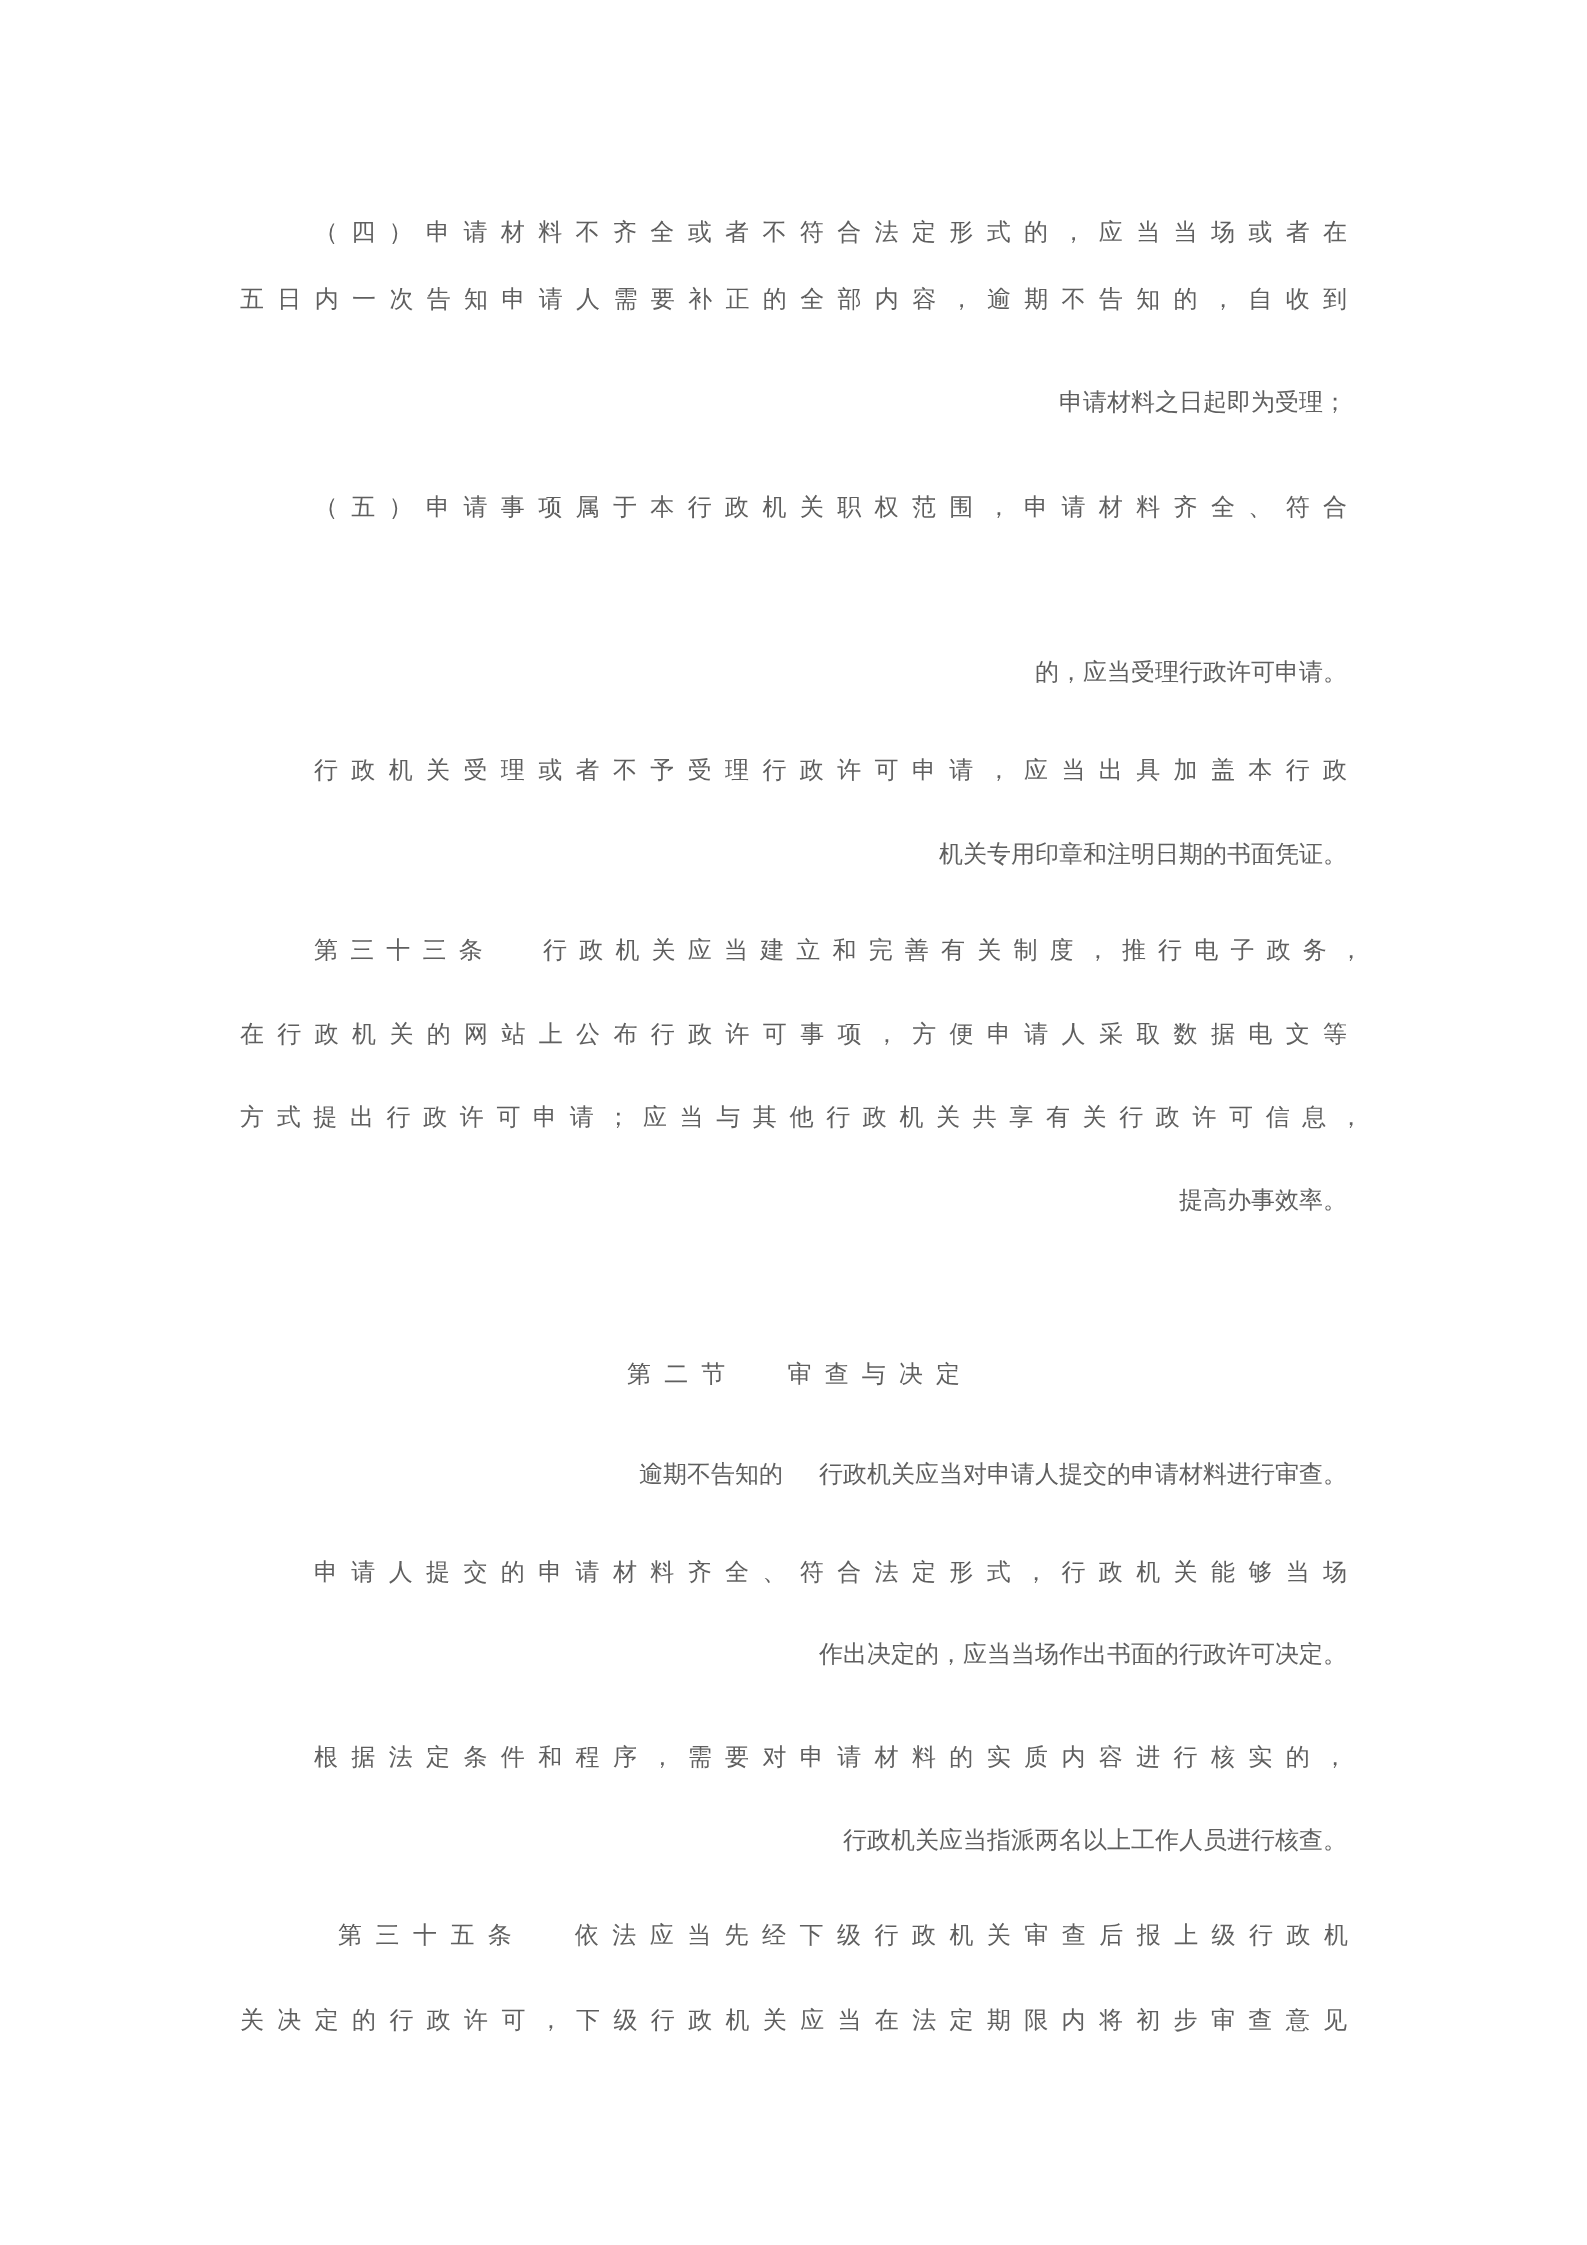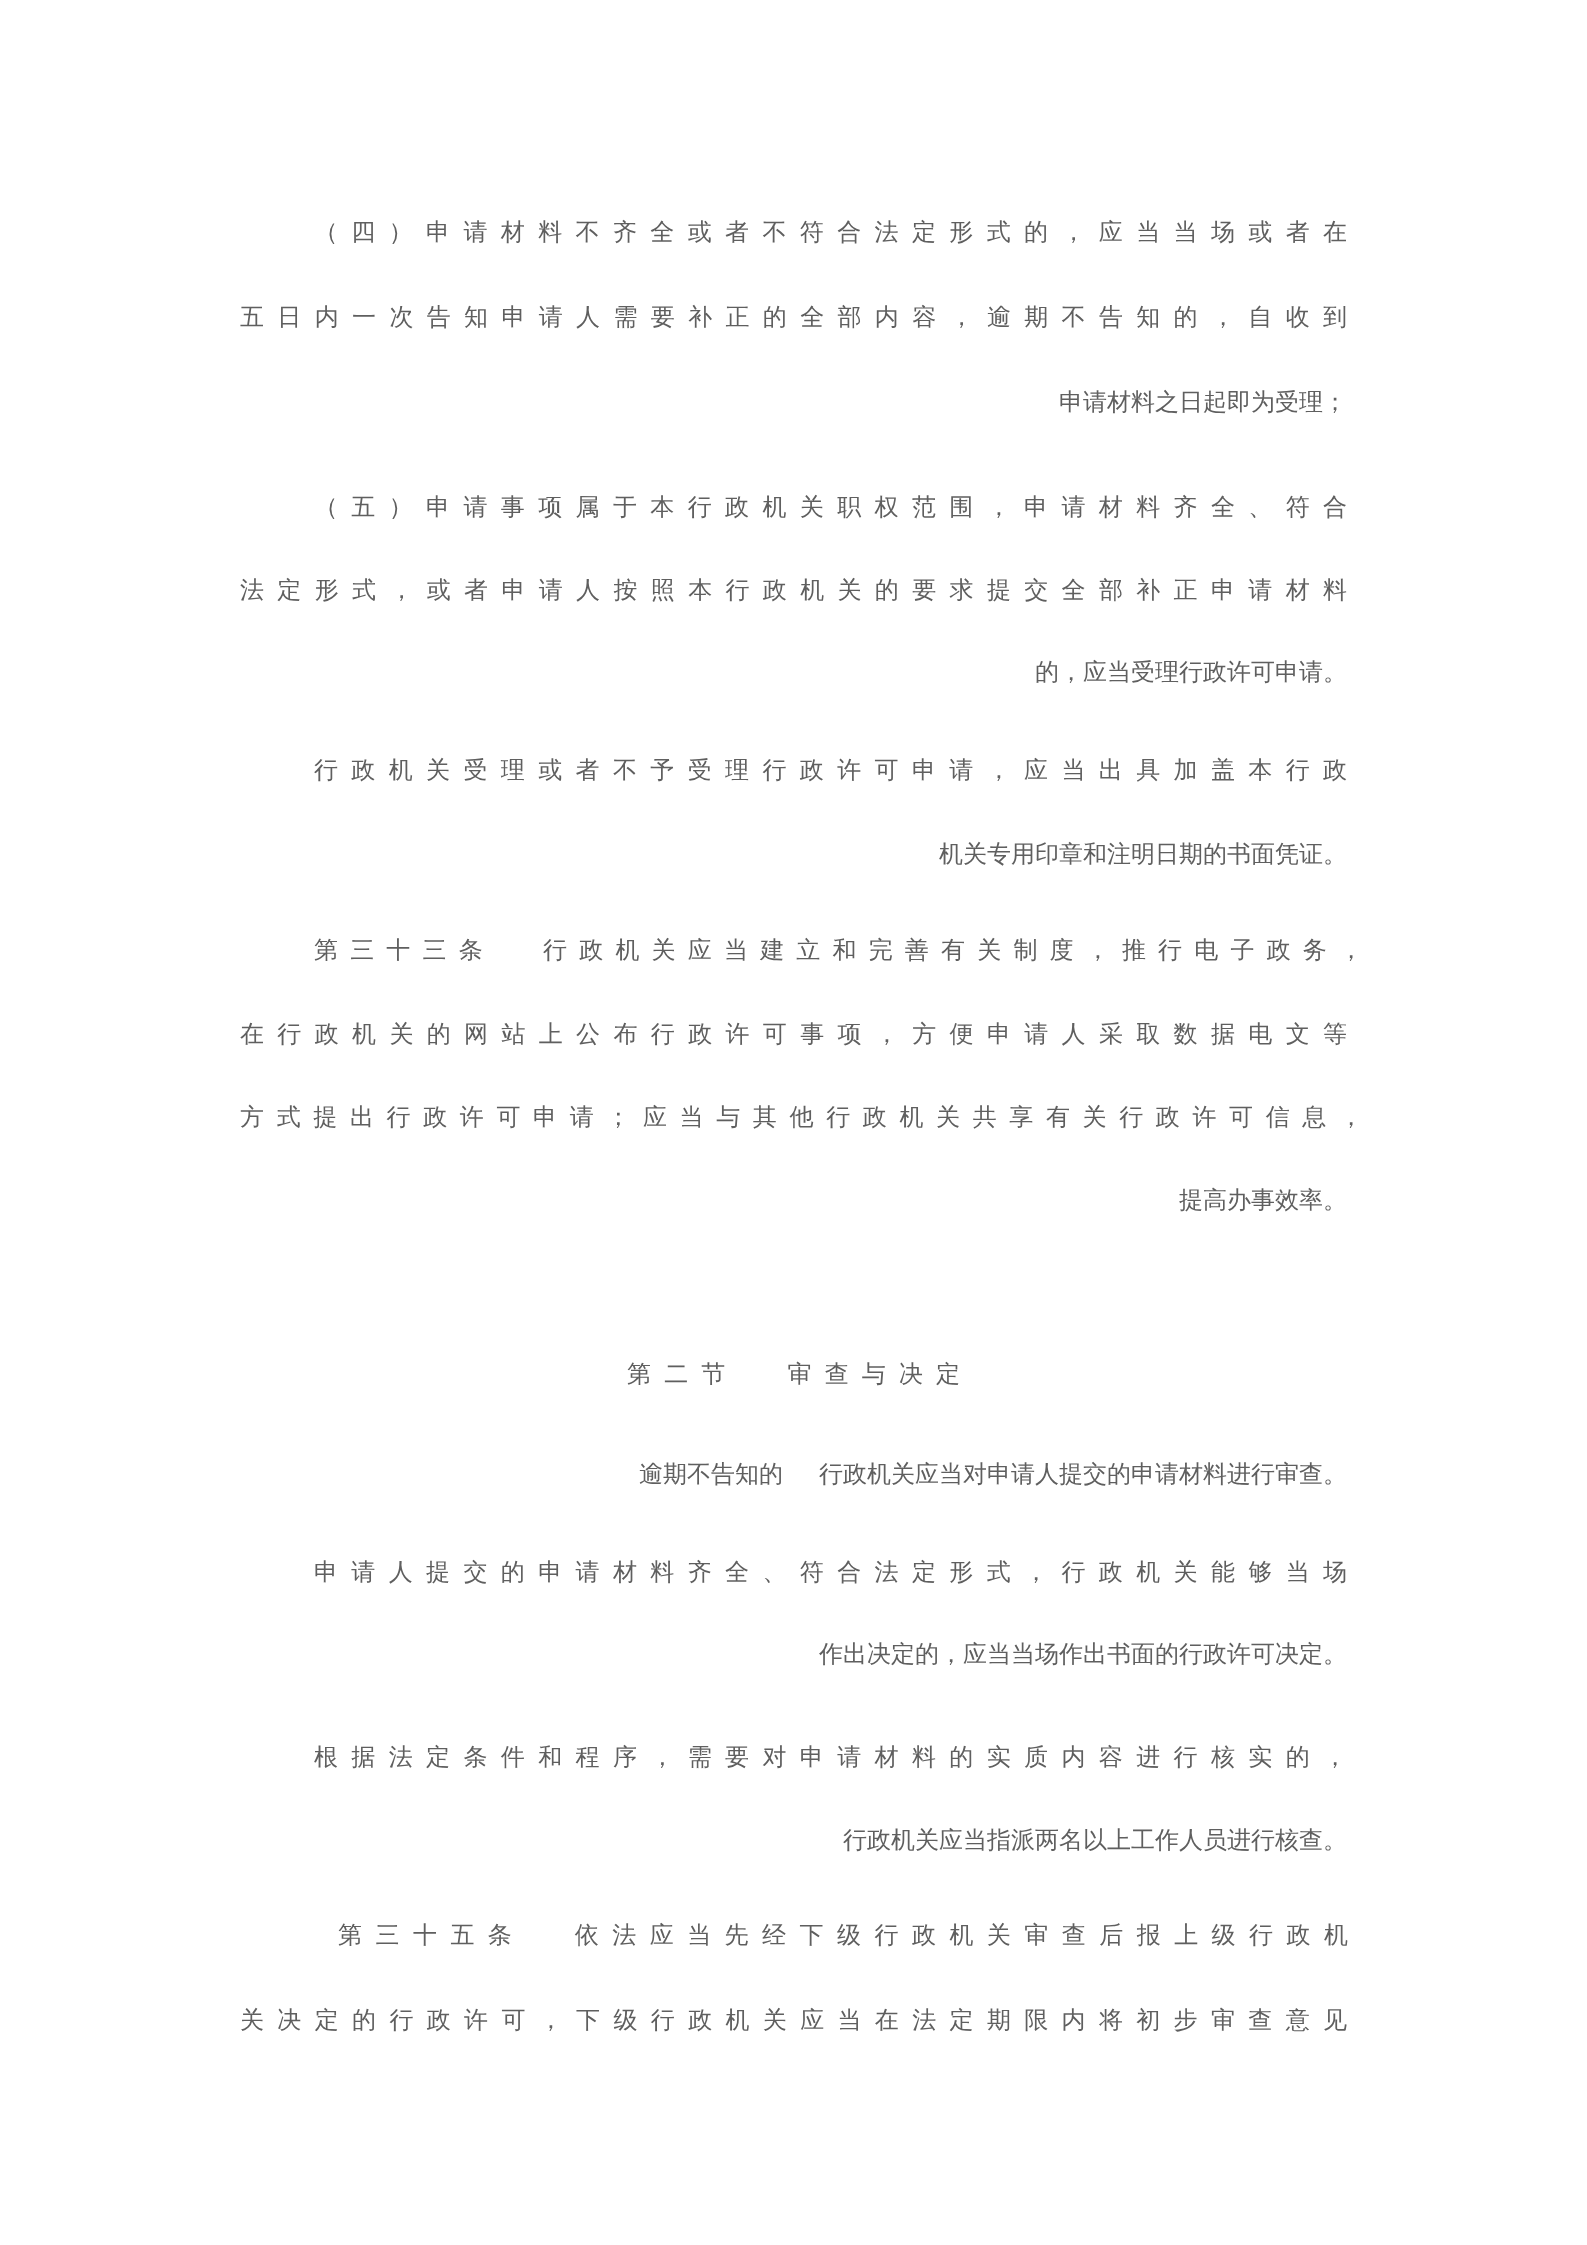--- a/index.html
+++ b/index.html
@@ -24,25 +24,24 @@
   .heading { left: 627px; width: 333px; text-align: justify; text-align-last: justify; font-family: Liberation Serif, serif; }
   .left { text-align: right; }
   .heading .gap, .line .gap { display: inline-block; width: 36px; }
 </style>
 </head>
 <body>
 
 <div class="page">
 
   <div class="line indent justify" style="top:209px">（四）申请材料不齐全或者不符合法定形式的，应当当场或者在</div>
-  <div class="line justify" style="top:294px">五日内一次告知申请人需要补正的全部内容，逾期不告知的，自收到</div>
+  <div class="line justify" style="top:276px">五日内一次告知申请人需要补正的全部内容，逾期不告知的，自收到</div>
   <div class="line left" style="top:379px">申请材料之日起即为受理；</div>
 
   <div class="line indent justify" style="top:484px">（五）申请事项属于本行政机关职权范围，申请材料齐全、符合</div>
-  <div class="line justify" style="top:567px">法定形式，或者申请人按照本行政机关的要求提交全部补正申请材料</div>
   <div class="line left" style="top:649px">的，应当受理行政许可申请。</div>
 
   <div class="line indent justify" style="top:747px">行政机关受理或者不予受理行政许可申请，应当出具加盖本行政</div>
   <div class="line left" style="top:831px">机关专用印章和注明日期的书面凭证。</div>
 
   <div class="line indent overhang justify" style="top:927px"><span>第三十三条</span><span class="gap"></span><span>行政机关应当建立和完善有关制度，推行电子政务，</span></div>
   <div class="line justify" style="top:1011px">在行政机关的网站上公布行政许可事项，方便申请人采取数据电文等</div>
   <div class="line overhang justify" style="top:1094px">方式提出行政许可申请；应当与其他行政机关共享有关行政许可信息，</div>
   <div class="line left" style="top:1177px">提高办事效率。</div>
 

